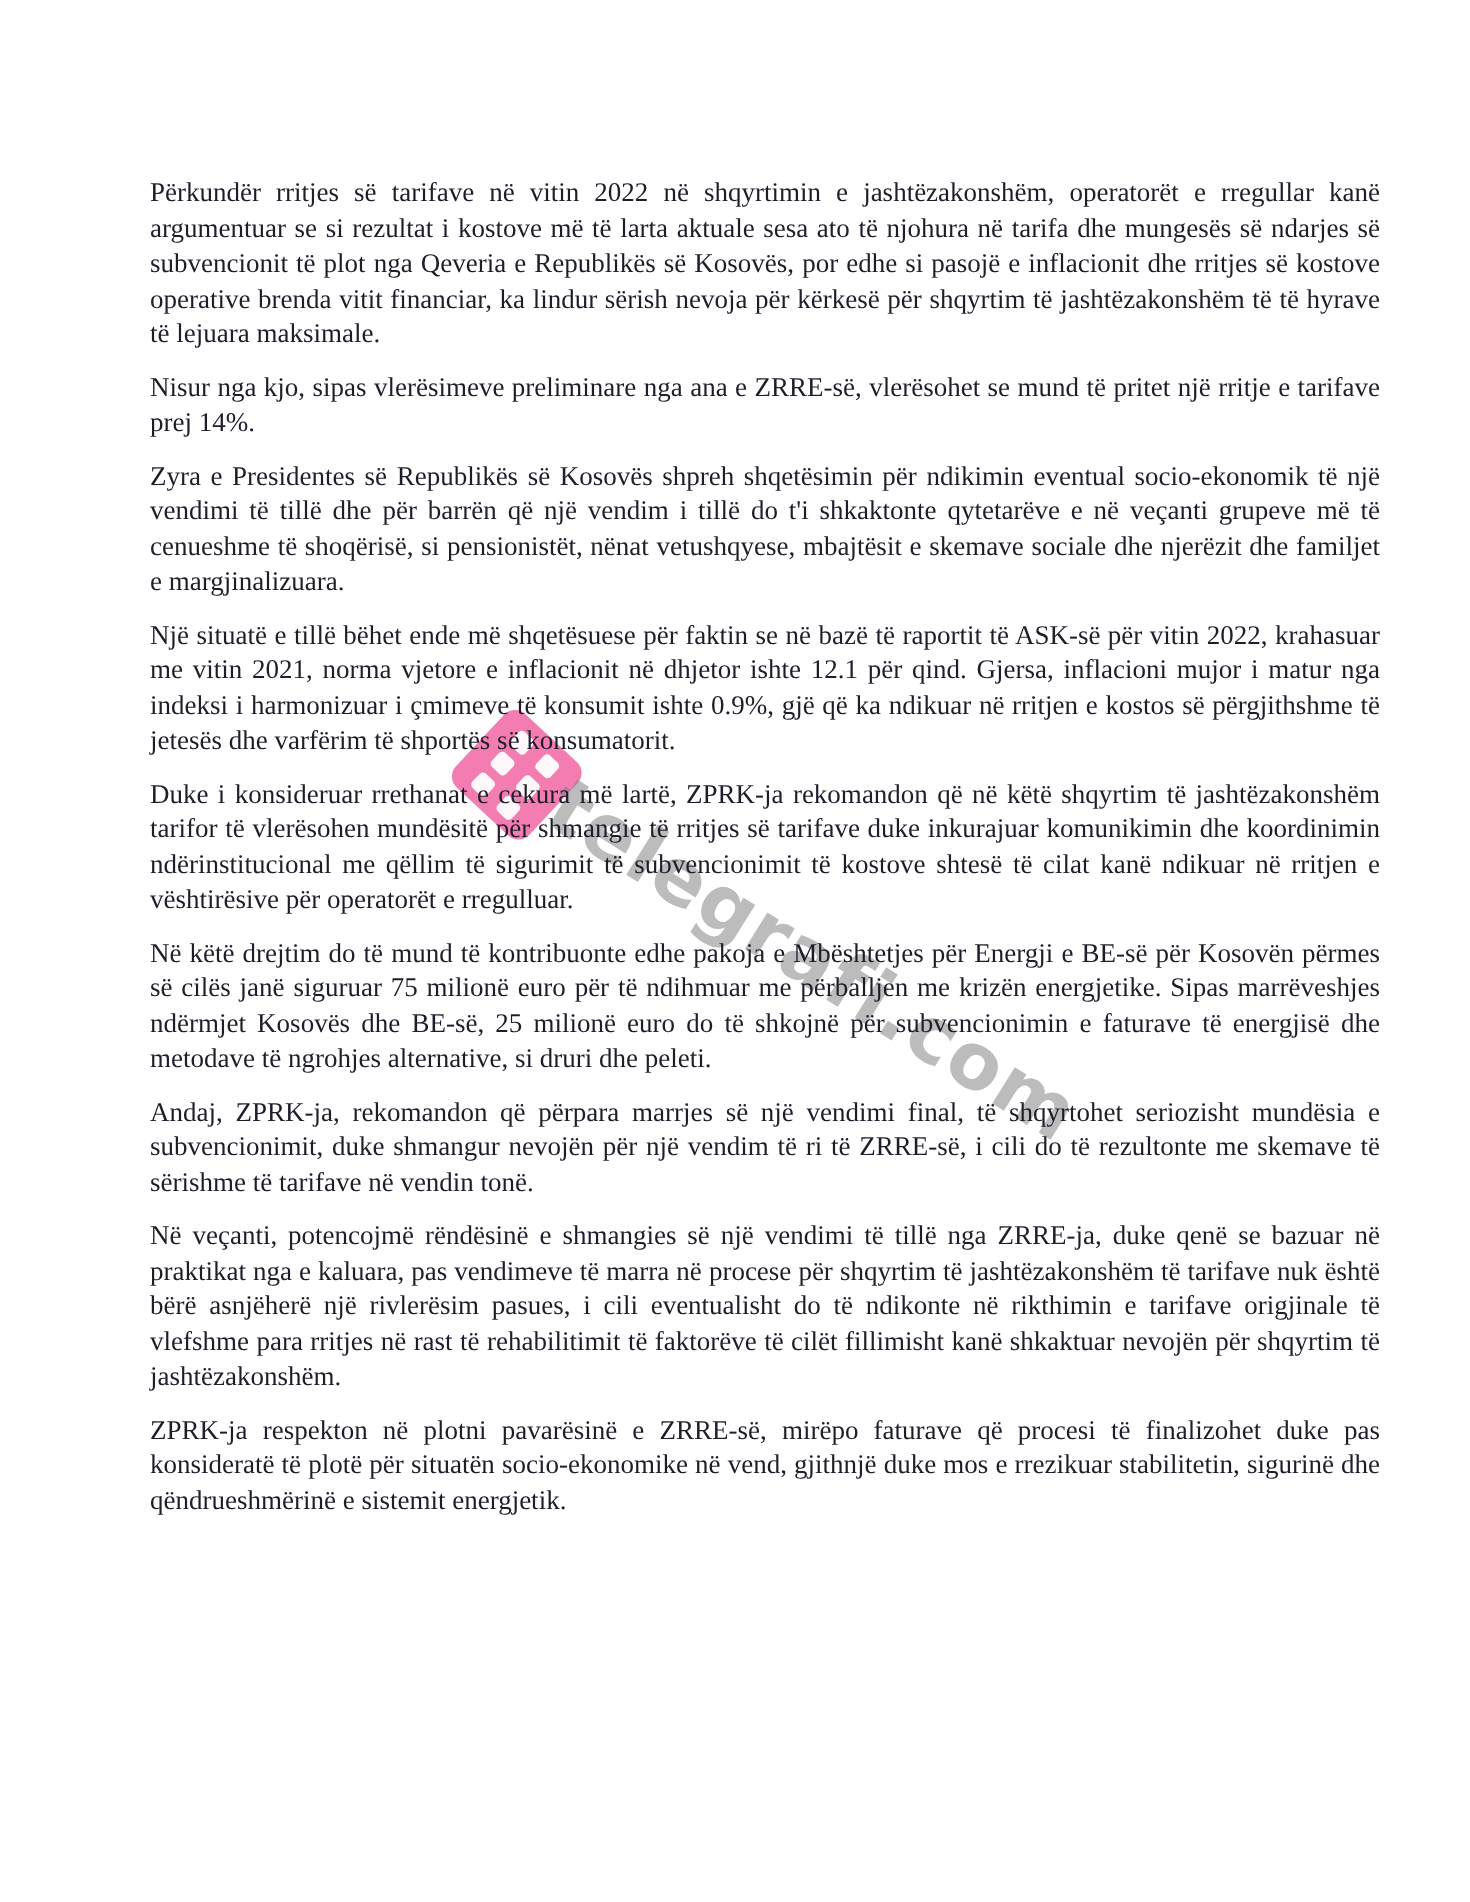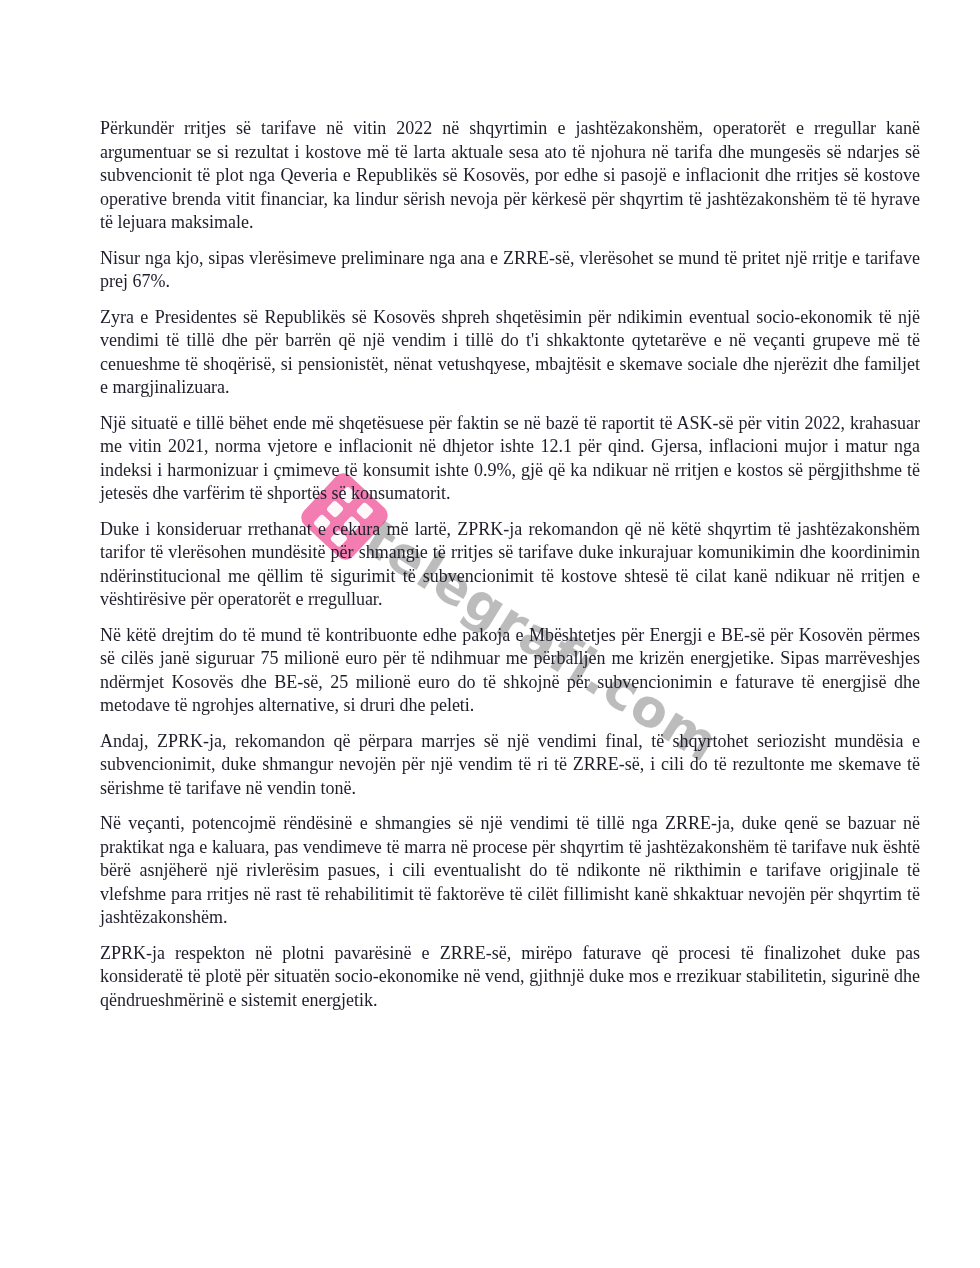--- a/index.html
+++ b/index.html
@@ -93,21 +93,21 @@
       <span class="wm-tile t3"></span>
       <span class="wm-tile t4"></span>
       <span class="wm-tile t5"></span>
       <span class="wm-tile t6"></span>
     </div>
     <div class="wm-text">telegrafi.com</div>
   </div>
 
   <div class="content">
     <p>Përkundër rritjes së tarifave në vitin 2022 në shqyrtimin e jashtëzakonshëm, operatorët e rregullar kanë argumentuar se si rezultat i kostove më të larta aktuale sesa ato të njohura në tarifa dhe mungesës së ndarjes së subvencionit të plot nga Qeveria e Republikës së Kosovës, por edhe si pasojë e inflacionit dhe rritjes së kostove operative brenda vitit financiar, ka lindur sërish nevoja për kërkesë për shqyrtim të jashtëzakonshëm të të hyrave të lejuara maksimale.</p>
-    <p>Nisur nga kjo, sipas vlerësimeve preliminare nga ana e ZRRE-së, vlerësohet se mund të pritet një rritje e tarifave prej 67%.</p>
+    <p>Nisur nga kjo, sipas vlerësimeve preliminare nga ana e ZRRE-së, vlerësohet se mund të pritet një rritje e tarifave prej 14%.</p>
     <p>Zyra e Presidentes së Republikës së Kosovës shpreh shqetësimin për ndikimin eventual socio-ekonomik të një vendimi të tillë dhe për barrën që një vendim i tillë do t'i shkaktonte qytetarëve e në veçanti grupeve më të cenueshme të shoqërisë, si pensionistët, nënat vetushqyese, mbajtësit e skemave sociale dhe njerëzit dhe familjet e margjinalizuara.</p>
     <p>Një situatë e tillë bëhet ende më shqetësuese për faktin se në bazë të raportit të ASK-së për vitin 2022, krahasuar me vitin 2021, norma vjetore e inflacionit në dhjetor ishte 12.1 për qind. Gjersa, inflacioni mujor i matur nga indeksi i harmonizuar i çmimeve të konsumit ishte 0.9%, gjë që ka ndikuar në rritjen e kostos së përgjithshme të jetesës dhe varfërim të shportës së konsumatorit.</p>
     <p>Duke i konsideruar rrethanat e cekura më lartë, ZPRK-ja rekomandon që në këtë shqyrtim të jashtëzakonshëm tarifor të vlerësohen mundësitë për shmangie të rritjes së tarifave duke inkurajuar komunikimin dhe koordinimin ndërinstitucional me qëllim të sigurimit të subvencionimit të kostove shtesë të cilat kanë ndikuar në rritjen e vështirësive për operatorët e rregulluar.</p>
     <p>Në këtë drejtim do të mund të kontribuonte edhe pakoja e Mbështetjes për Energji e BE-së për Kosovën përmes së cilës janë siguruar 75 milionë euro për të ndihmuar me përballjen me krizën energjetike. Sipas marrëveshjes ndërmjet Kosovës dhe BE-së, 25 milionë euro do të shkojnë për subvencionimin e faturave të energjisë dhe metodave të ngrohjes alternative, si druri dhe peleti.</p>
     <p>Andaj, ZPRK-ja, rekomandon që përpara marrjes së një vendimi final, të shqyrtohet seriozisht mundësia e subvencionimit, duke shmangur nevojën për një vendim të ri të ZRRE-së, i cili do të rezultonte me skemave të sërishme të tarifave në vendin tonë.</p>
     <p>Në veçanti, potencojmë rëndësinë e shmangies së një vendimi të tillë nga ZRRE-ja, duke qenë se bazuar në praktikat nga e kaluara, pas vendimeve të marra në procese për shqyrtim të jashtëzakonshëm të tarifave nuk është bërë asnjëherë një rivlerësim pasues, i cili eventualisht do të ndikonte në rikthimin e tarifave origjinale të vlefshme para rritjes në rast të rehabilitimit të faktorëve të cilët fillimisht kanë shkaktuar nevojën për shqyrtim të jashtëzakonshëm.</p>
     <p>ZPRK-ja respekton në plotni pavarësinë e ZRRE-së, mirëpo faturave që procesi të finalizohet duke pas konsideratë të plotë për situatën socio-ekonomike në vend, gjithnjë duke mos e rrezikuar stabilitetin, sigurinë dhe qëndrueshmërinë e sistemit energjetik.</p>
   </div>
 
 </div>

